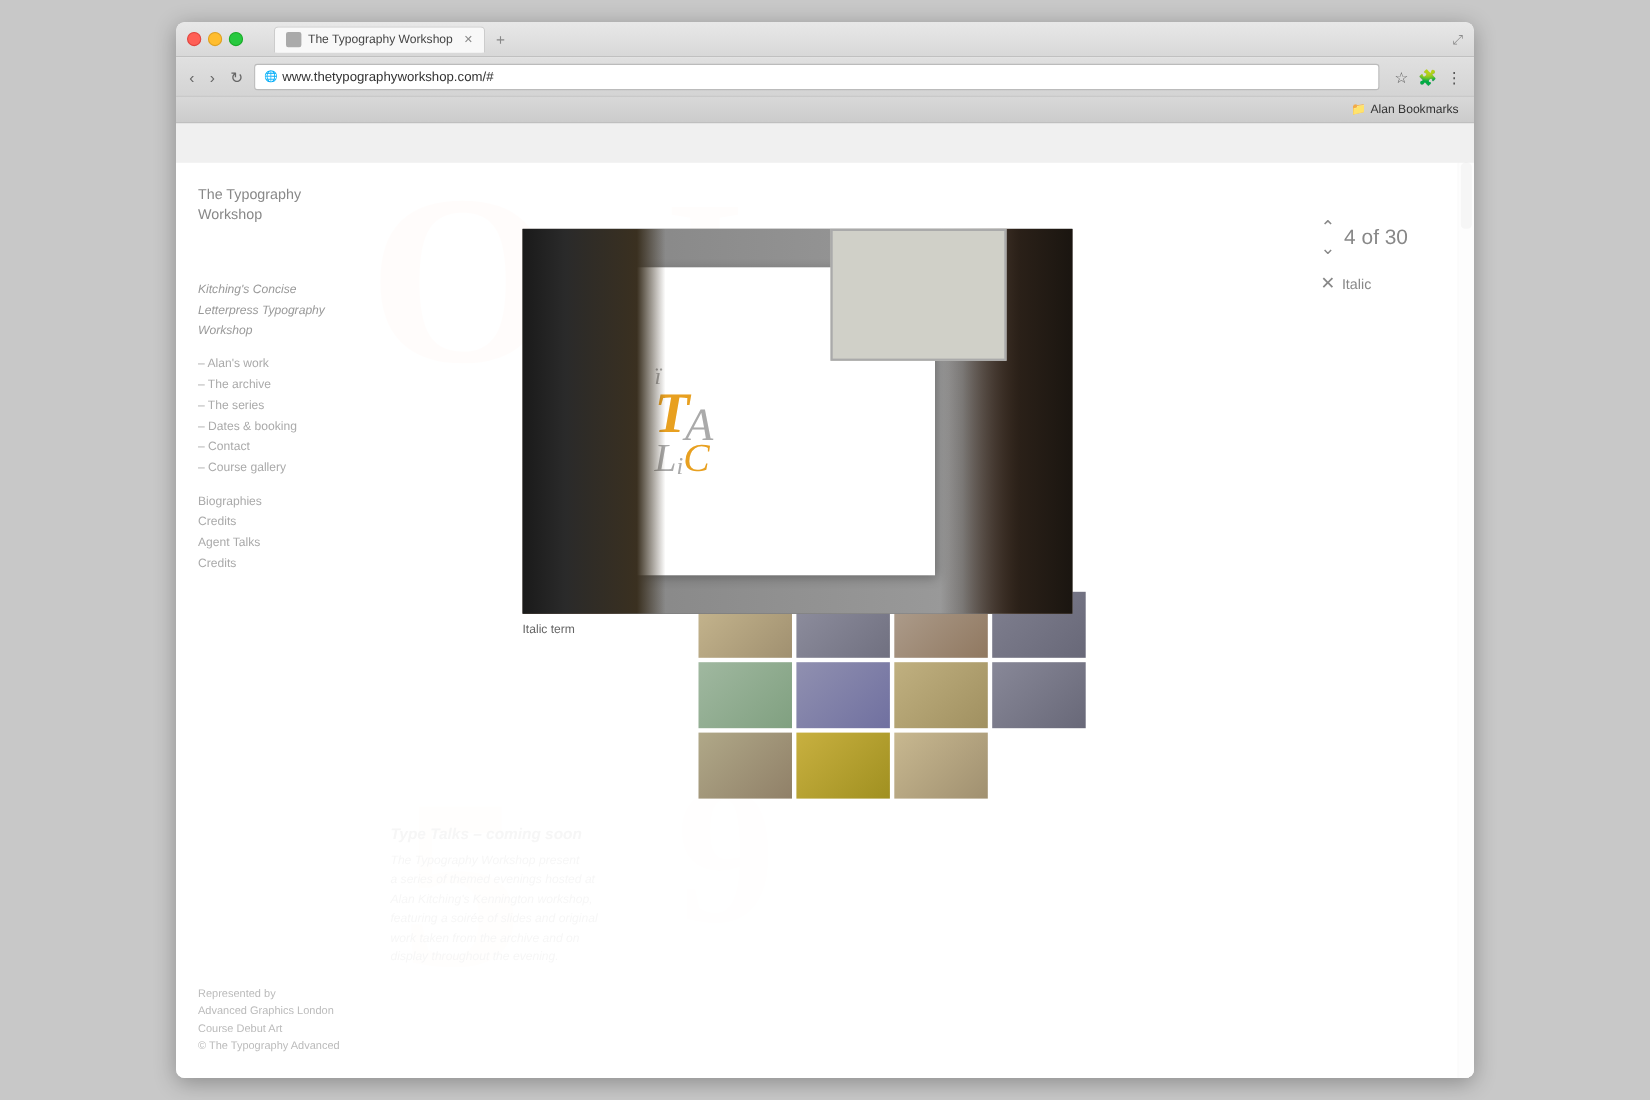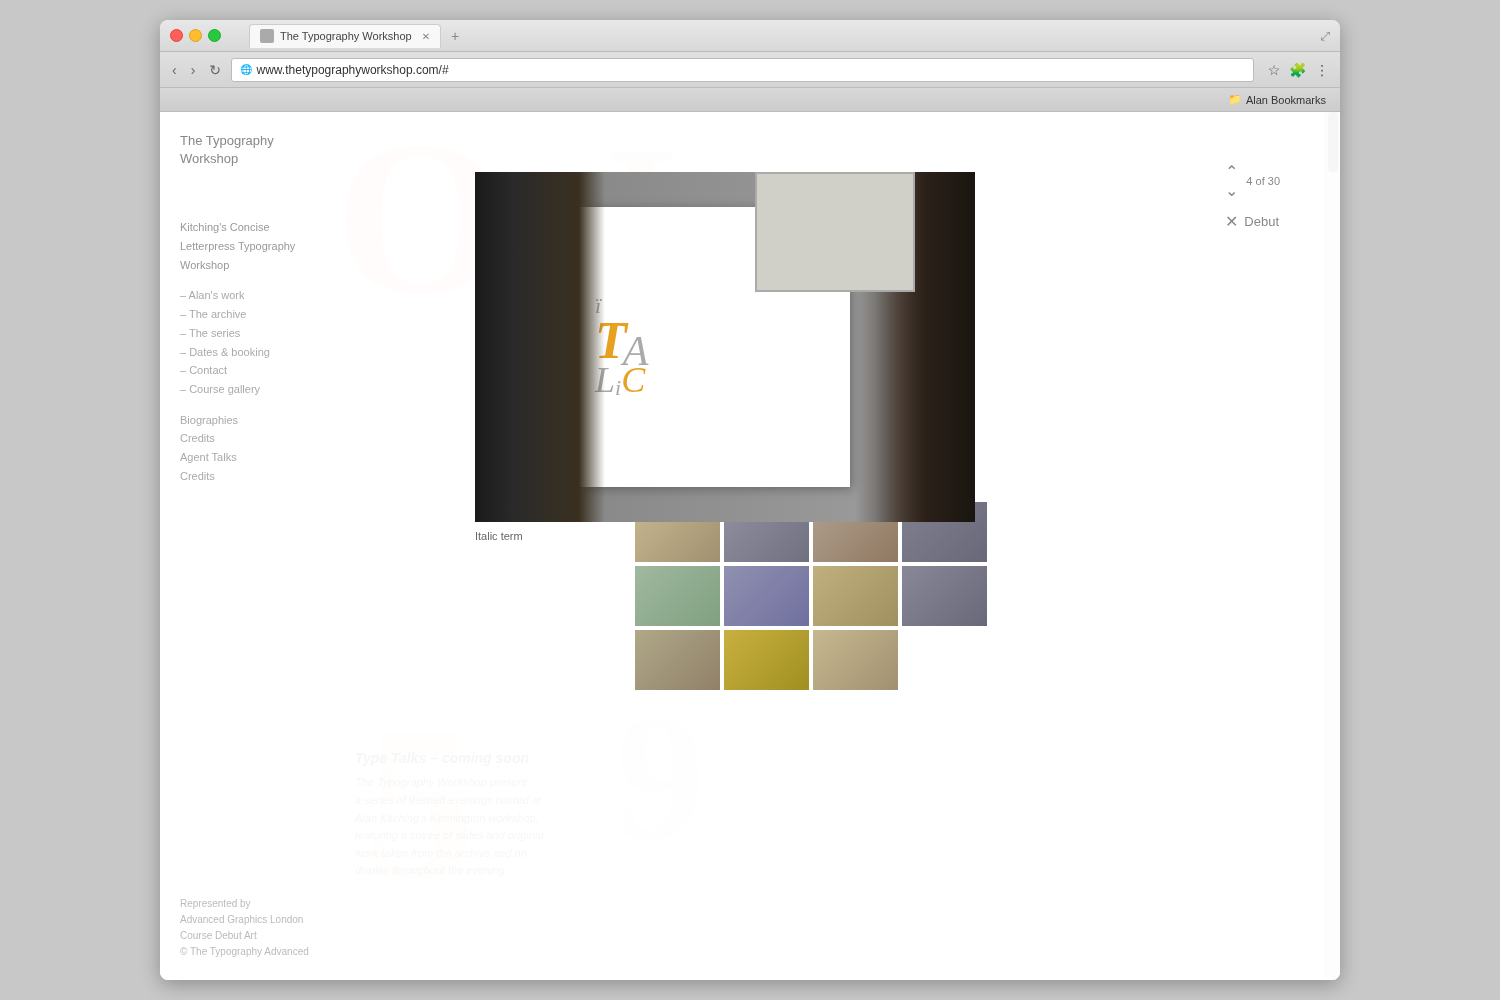--- a/index.html
+++ b/index.html
@@ -174,20 +174,21 @@
 
     .bookmark-icon { font-size: 11px; }
 
     
     .page-content {
       flex: 1;
       background: white;
       display: flex;
       overflow: hidden;
       position: relative;
+      margin-top: 36px;
     }
 
     
     .sidebar {
       width: 175px;
       padding: 20px 20px 20px 20px;
       flex-shrink: 0;
       position: relative;
       z-index: 2;
     }
@@ -203,20 +204,21 @@
       display: block;
       font-size: 11px;
       color: #aaa;
       text-decoration: none;
       line-height: 1.7;
       cursor: pointer;
     }
 
     .nav-link.main-link {
       color: #999;
+      font-style: italic;
     }
 
     .nav-link.indent {
       padding-left: 0;
     }
 
     .nav-group {
       margin-bottom: 12px;
     }
 
@@ -281,21 +283,21 @@
     }
 
     .nav-arrow {
       font-size: 16px;
       color: #888;
       cursor: pointer;
       line-height: 1.2;
     }
 
     .nav-counter {
-      font-size: 11px;
+      font-size: 19px;
       color: #888;
       display: flex;
       align-items: center;
       gap: 8px;
     }
 
     .close-btn {
       display: flex;
       align-items: center;
       gap: 6px;
@@ -553,21 +555,21 @@
       <div class="lightbox-nav">
         <div style="display:flex; align-items:center; gap:8px;">
           <div style="display:flex; flex-direction:column; align-items:center;">
             <span class="nav-arrow">⌃</span>
             <span class="nav-arrow">⌄</span>
           </div>
           <span class="nav-counter">4 of 30</span>
         </div>
         <div class="close-btn">
           <span class="close-x">✕</span>
-          <span>Debut</span>
+          <span>Italic</span>
         </div>
       </div>
 
       <div class="main-image-container">
         <div class="typography-image">
 
           <div class="drawer-bg"></div>
 
           <div style="position:absolute;top:0;left:0;width:130px;height:100%;background:linear-gradient(to right,#1a1a1a,#2a2a2a 30%,#3a3020 80%,transparent);z-index:1;"></div>
 

